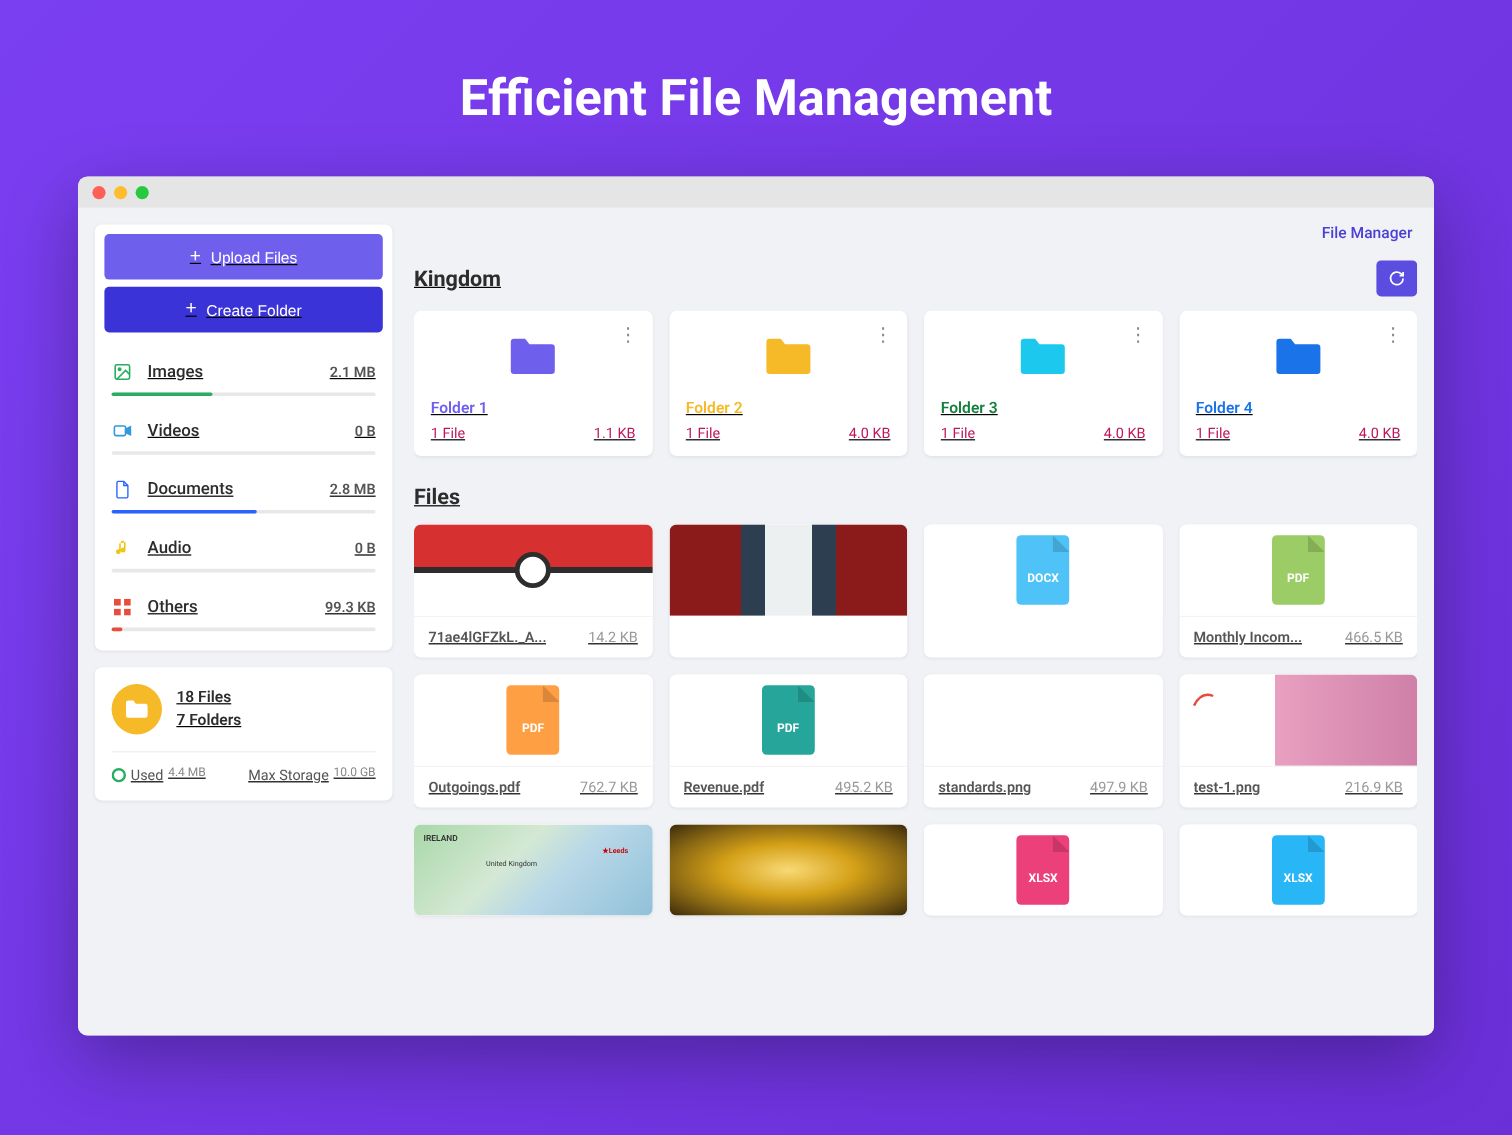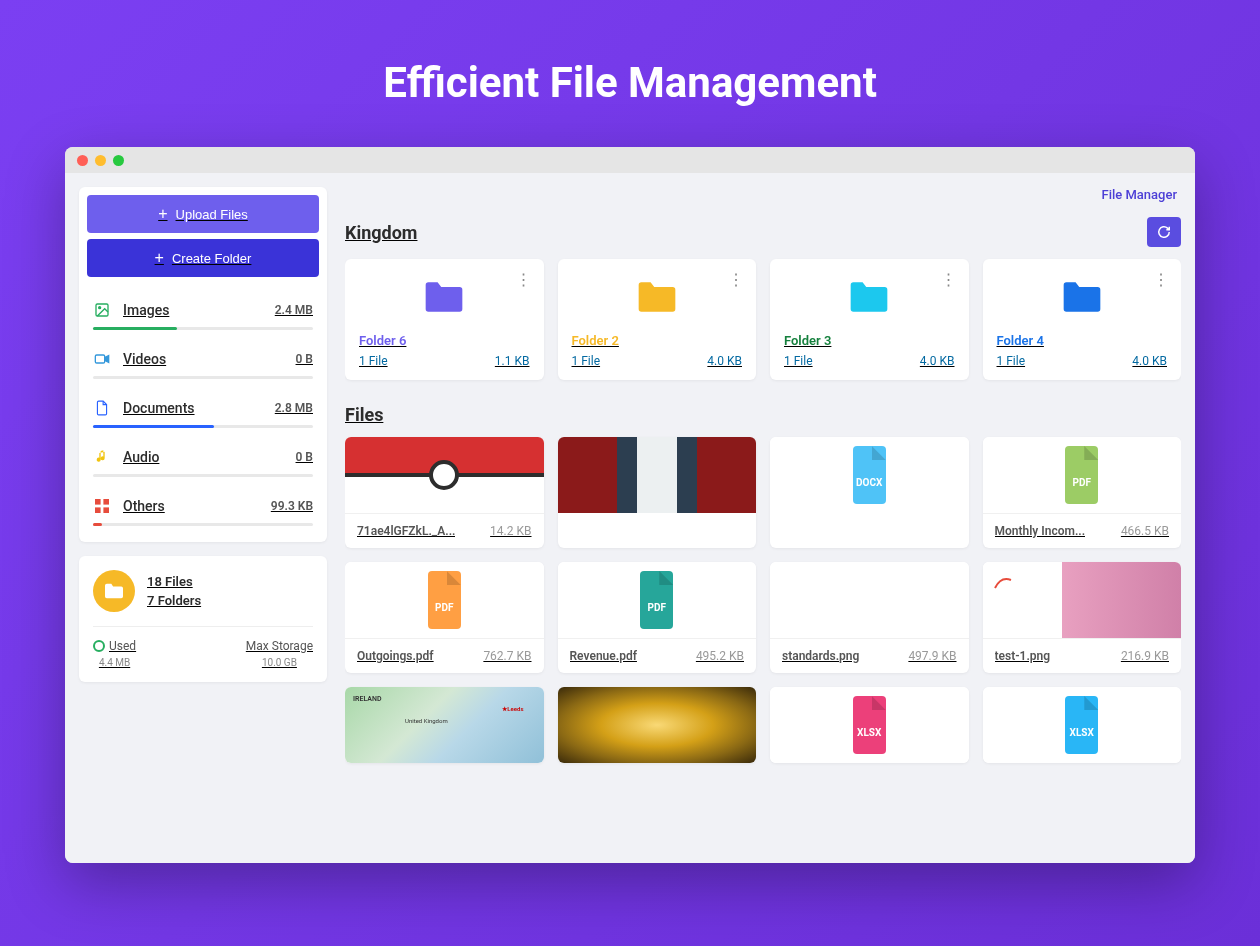--- a/index.html
+++ b/index.html
@@ -84,59 +84,59 @@
 .cat-label { flex: 1; font-size: 14px; color: #2c2c2c; font-weight: 500; }
 .cat-size { font-size: 12px; color: #555; font-weight: 600; }
 .cat-bar { height: 3px; background: #e8e8e8; border-radius: 2px; margin-top: 8px; position: relative; }
 .cat-bar-fill { height: 100%; border-radius: 2px; }
 .storage-card { padding: 14px; }
 .storage-top { display: flex; gap: 12px; align-items: center; padding-bottom: 14px; border-bottom: 1px solid #eee; }
 .storage-icon { width: 42px; height: 42px; background: #f6b927; border-radius: 50%; display: flex; align-items: center; justify-content: center; }
 .storage-stats { display: flex; flex-direction: column; gap: 4px; }
 .storage-stats span { font-size: 13px; font-weight: 600; color: #2c2c2c; }
 .storage-bottom { display: flex; justify-content: space-between; padding-top: 12px; }
-.storage-col { display: flex; flex-direction: column; gap: 4px; align-items: center; }
+.storage-col { display: flex; gap: 4px; }
 .storage-col.right { text-align: right; }
 .sb-label { font-size: 12px; color: #555; display: flex; align-items: center; gap: 4px; }
 .sb-val { font-size: 10px; color: #888; }
 .main { flex: 1; padding-top: 30px; overflow: hidden; }
 .section-title { font-size: 18px; font-weight: 700; color: #2c2c2c; margin-bottom: 12px; display: flex; justify-content: space-between; align-items: center; }
 .refresh-btn {
   width: 34px; height: 30px; background: #5a4de0; border: none; border-radius: 4px;
   color: #fff; cursor: pointer; display: flex; align-items: center; justify-content: center;
 }
 .grid { display: grid; grid-template-columns: repeat(4, 1fr); gap: 14px; margin-bottom: 24px; }
 .folder-card {
   background: #fff; border-radius: 6px; padding: 14px 14px 12px;
   box-shadow: 0 1px 3px rgba(0,0,0,0.06); position: relative;
 }
 .folder-icon-wrap { display: flex; justify-content: center; padding: 6px 0 18px; }
 .folder-svg { width: 44px; height: 36px; }
 .folder-name { font-size: 13px; font-weight: 600; margin-bottom: 6px; }
-.folder-meta { display: flex; justify-content: space-between; font-size: 12px; color: #0369a1; }
+.folder-meta { display: flex; justify-content: space-between; font-size: 12px; color: #be185d; }
 .more-btn {
   position: absolute; top: 10px; right: 10px; width: 20px; height: 20px;
   background: none; border: none; cursor: pointer; color: #888; font-size: 16px;
   display: flex; align-items: center; justify-content: center;
 }
 .file-card {
   background: #fff; border-radius: 6px; box-shadow: 0 1px 3px rgba(0,0,0,0.06);
   position: relative; overflow: hidden;
 }
 .file-thumb {
   height: 76px; display: flex; align-items: center; justify-content: center;
   background: #fff; position: relative;
 }
 .file-meta {
   padding: 10px 12px; display: flex; justify-content: space-between; align-items: center;
   font-size: 12px; border-top: 1px solid #f0f0f0;
 }
 .file-name { color: #555; font-weight: 600; white-space: nowrap; overflow: hidden; text-overflow: ellipsis; max-width: 110px; }
 .file-size { color: #999; }
-.doc-icon { width: 33px; height: 58px; display: flex; align-items: center; justify-content: center; position: relative; }
+.doc-icon { width: 44px; height: 58px; display: flex; align-items: center; justify-content: center; position: relative; }
 .doc-body { width: 100%; height: 100%; border-radius: 4px; position: relative; }
 .doc-fold { position: absolute; top: 0; right: 0; width: 14px; height: 14px; background: rgba(0,0,0,0.15); clip-path: polygon(0 0, 100% 100%, 0 100%); }
 .doc-label { position: absolute; bottom: 16px; left: 0; right: 0; text-align: center; color: #fff; font-size: 10px; font-weight: 700; }
 .thumb-img { width: 100%; height: 100%; background-size: cover; background-position: center; }
 .pokeball {
   background: linear-gradient(to bottom, #d63031 0%, #d63031 47%, #2d2d2d 47%, #2d2d2d 53%, #fff 53%, #fff 100%);
   position: relative;
 }
 .pokeball::after {
   content: ''; position: absolute; top: 50%; left: 50%; transform: translate(-50%,-50%);
@@ -188,21 +188,21 @@
             <div class="cat-item">
     <div class="cat-row">
       <span class="cat-icon">
                   <svg width="16" height="16" viewBox="0 0 24 24" fill="none" stroke="#27ae60" stroke-width="2">
                     <rect x="3" y="3" width="18" height="18" rx="2"></rect>
                     <circle cx="8.5" cy="8.5" r="1.5" fill="#27ae60"></circle>
                     <path d="M21 15l-5-5L5 21"></path>
                   </svg>
                 </span>
       <span class="cat-label">Images</span>
-      <span class="cat-size">2.4 MB</span>
+      <span class="cat-size">2.1 MB</span>
     </div>
     <div class="cat-bar">
       <div class="cat-bar-fill" style="width:38%;background:#27ae60"></div>
     </div>
             </div>
             <div class="cat-item">
     <div class="cat-row">
       <span class="cat-icon">
                   <svg width="16" height="14" viewBox="0 0 24 20" fill="none" stroke="#3498db" stroke-width="2">
                     <rect x="2" y="4" width="14" height="12" rx="2"></rect>
@@ -306,21 +306,21 @@
         </button>
       </div>
       <div class="grid" id="folders-grid">
           <div class="folder-card">
     <button class="more-btn">⋮</button>
     <div class="folder-icon-wrap">
               <svg class="folder-svg" viewBox="0 0 48 38">
                 <path d="M4 6a3 3 0 013-3h10l4 5h20a3 3 0 013 3v21a3 3 0 01-3 3H7a3 3 0 01-3-3V6z" fill="#6e5fed"></path>
               </svg>
             </div>
-    <div class="folder-name" style="color:#6e5fed">Folder 6</div>
+    <div class="folder-name" style="color:#6e5fed">Folder 1</div>
     <div class="folder-meta">
       <span>1 File</span>
       <span>1.1 KB</span>
     </div>
           </div>
           <div class="folder-card">
     <button class="more-btn">⋮</button>
     <div class="folder-icon-wrap">
               <svg class="folder-svg" viewBox="0 0 48 38">
                 <path d="M4 6a3 3 0 013-3h10l4 5h20a3 3 0 013 3v21a3 3 0 01-3 3H7a3 3 0 01-3-3V6z" fill="#f6b927"></path>

